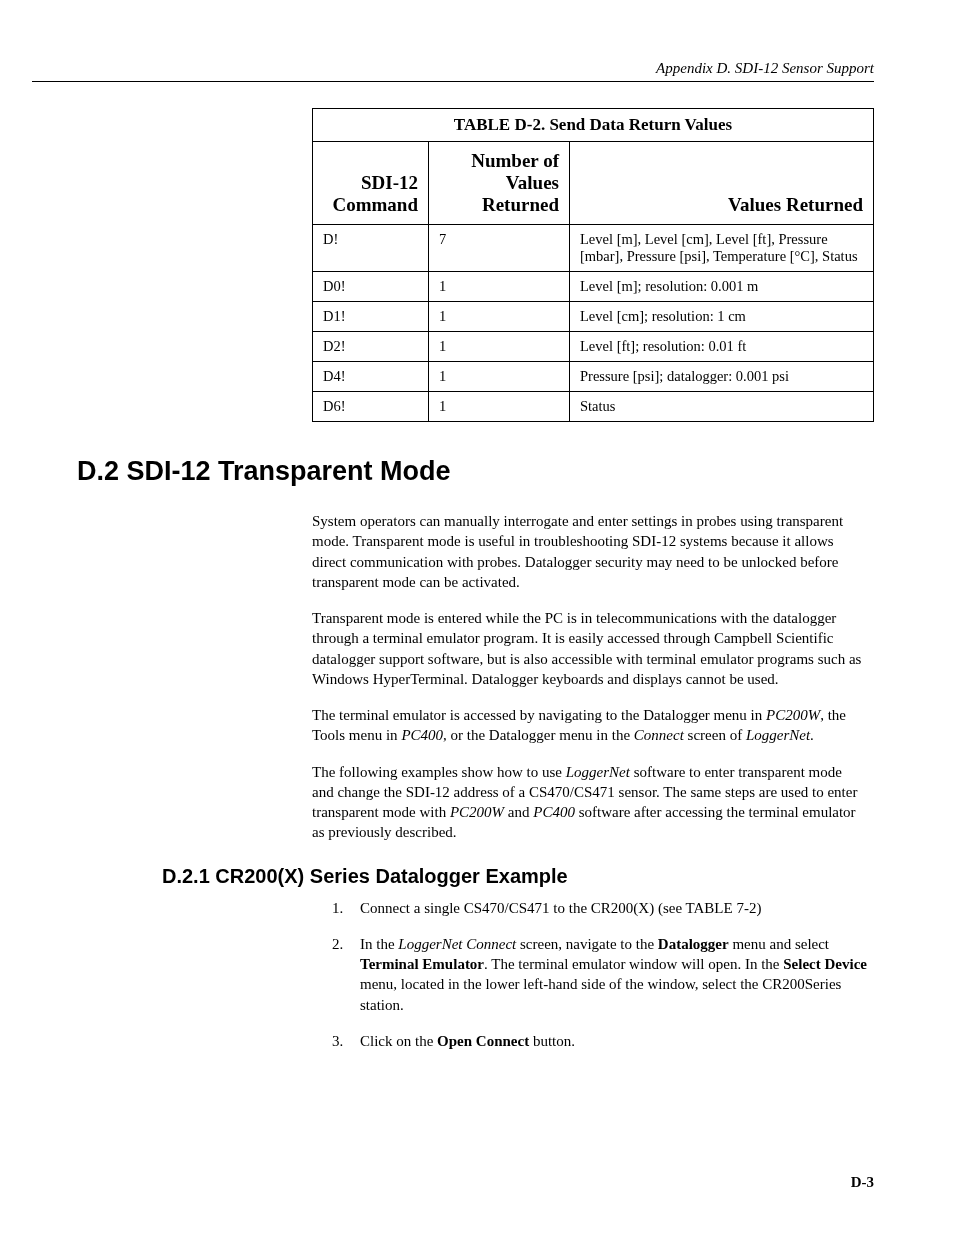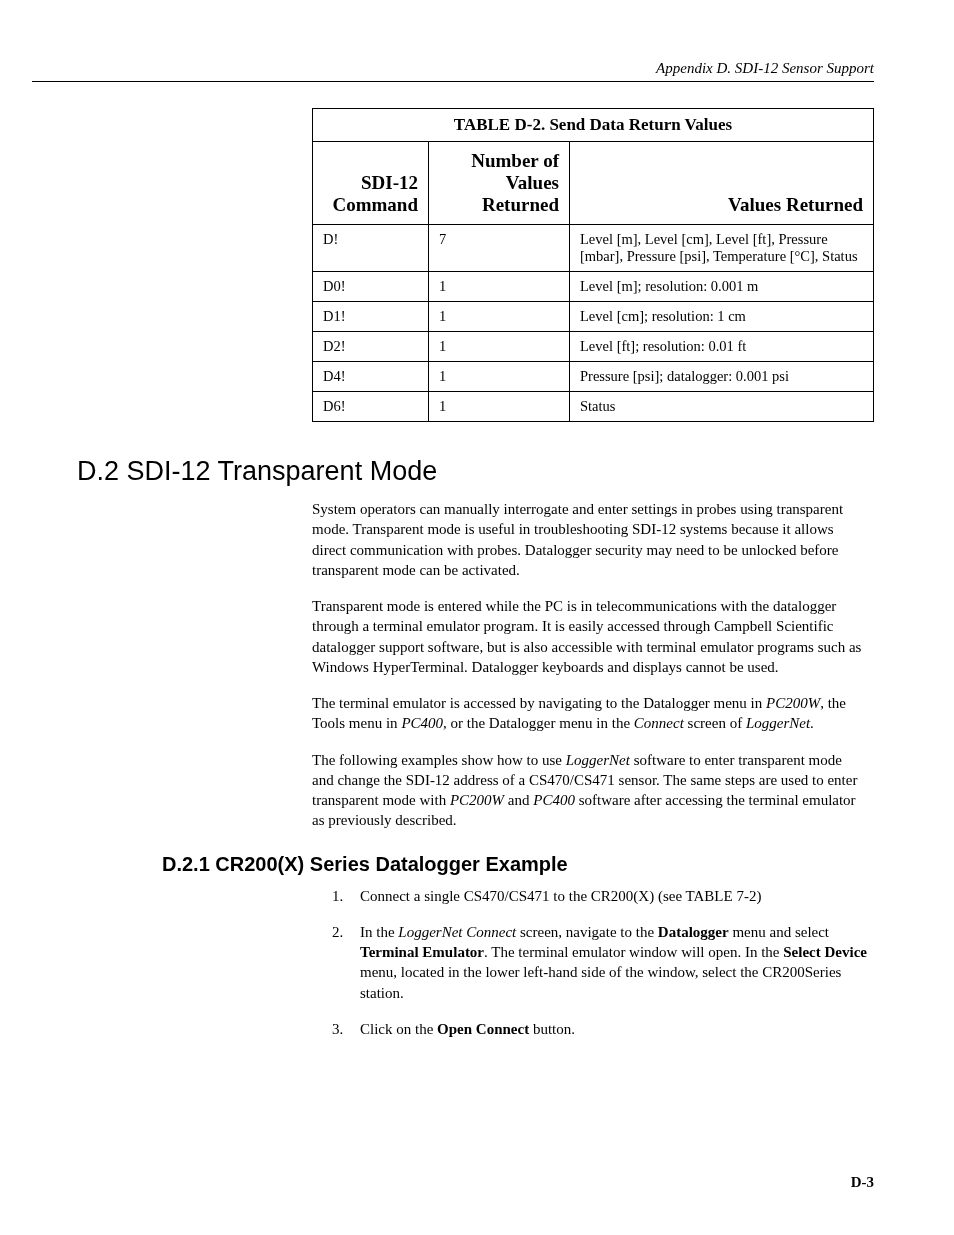--- a/index.html
+++ b/index.html
@@ -57,23 +57,23 @@
   }
   table.data td {
     padding: 6px 10px;
     vertical-align: top;
     font-size: 14.5px;
   }
   .col-cmd { width: 95px; }
   .col-num { width: 120px; }
   h1.section {
     font-family: Arial, Helvetica, sans-serif;
-    font-weight: normal;
+    font-weight: bold;
     font-size: 27px;
-    margin: 34px 0 12px 45px;
+    margin: 34px 0 24px 45px;
   }
   h2.subsection {
     font-family: Arial, Helvetica, sans-serif;
     font-weight: bold;
     font-size: 20px;
     margin: 22px 0 10px 130px;
   }
   .body-block {
     margin-left: 280px;
     margin-right: 10px;

